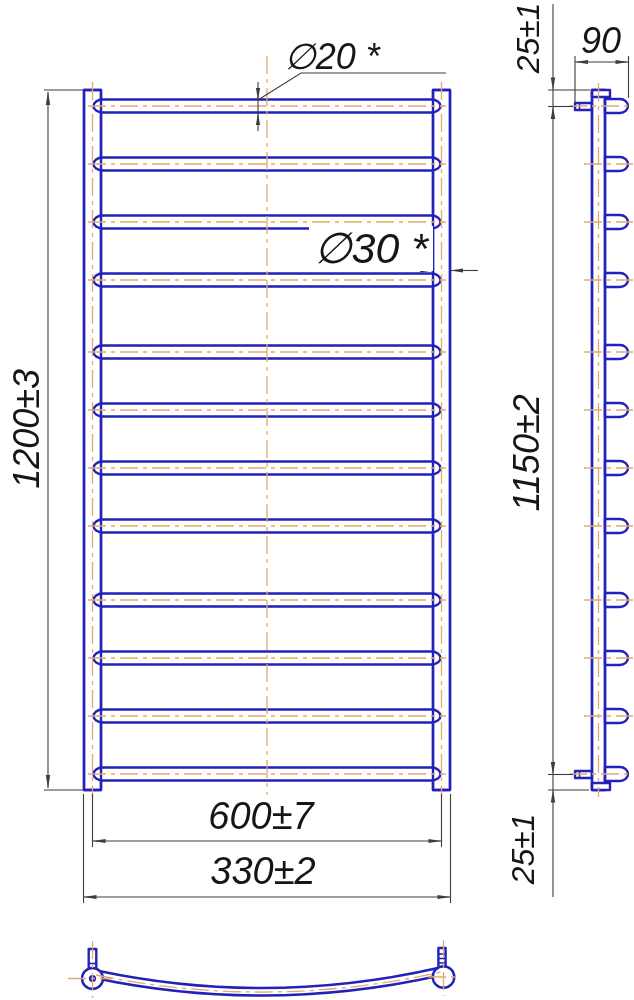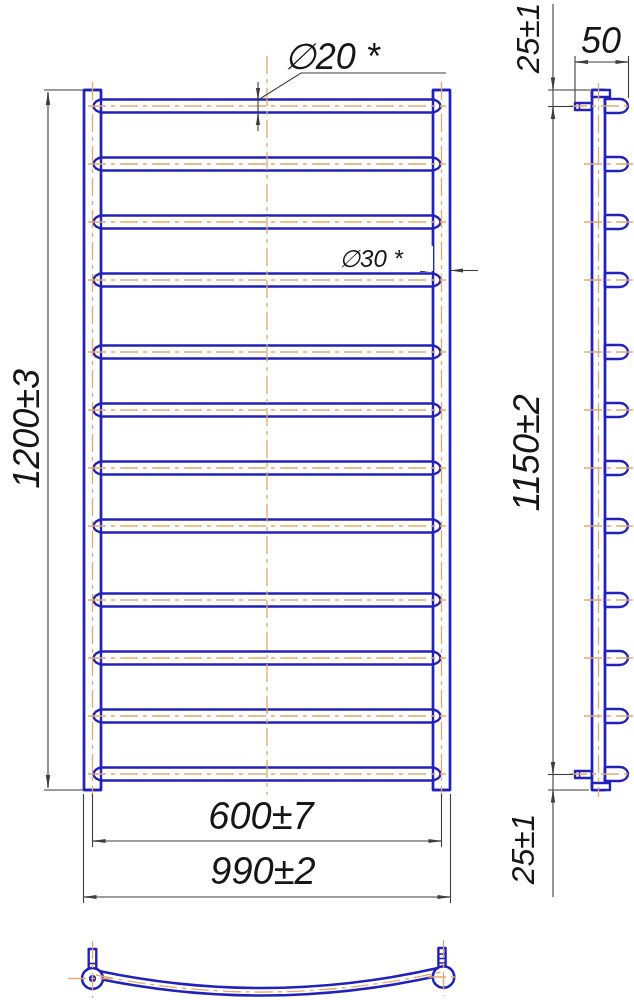--- a/index.html
+++ b/index.html
@@ -205,29 +205,29 @@
       <path d="M68,978.5 H112"></path>
       <path d="M92.5,941 V998"></path>
       <path d="M428,977 H459"></path>
       <path d="M443.5,940 V996"></path>
     </g>
   </g>
 </svg>
 
   <div class="dim-label" style="left:270px;top:38px;width:124px;font-size:36px;">∅20 *</div>
 
-  <div class="dim-label mask" style="left:309px;top:226px;width:124px;font-size:24px;margin-top:20px;">∅30 *</div>
+  <div class="dim-label mask" style="left:309px;top:226px;width:124px;font-size:43px;">∅30 *</div>
 
   <div class="dim-label rot" style="left:-48px;top:410px;width:150px;font-size:36px;">1200±3</div>
 
   <div class="dim-label" style="left:201px;top:797px;width:120px;font-size:38px;">600±7</div>
 
-  <div class="dim-label" style="left:203px;top:852px;width:120px;font-size:38px;">990±2</div>
+  <div class="dim-label" style="left:203px;top:852px;width:120px;font-size:38px;">330±2</div>
 
   <div class="dim-label rot" style="left:484px;top:21px;width:90px;font-size:32px;">25±1</div>
 
-  <div class="dim-label" style="left:571px;top:22px;width:60px;font-size:36px;">50</div>
+  <div class="dim-label" style="left:571px;top:22px;width:60px;font-size:36px;">90</div>
 
   <div class="dim-label rot" style="left:452px;top:434px;width:150px;font-size:36px;">1150±2</div>
 
   <div class="dim-label rot" style="left:479px;top:832px;width:90px;font-size:32px;">25±1</div>
 
 </div>
 
 </body></html>

